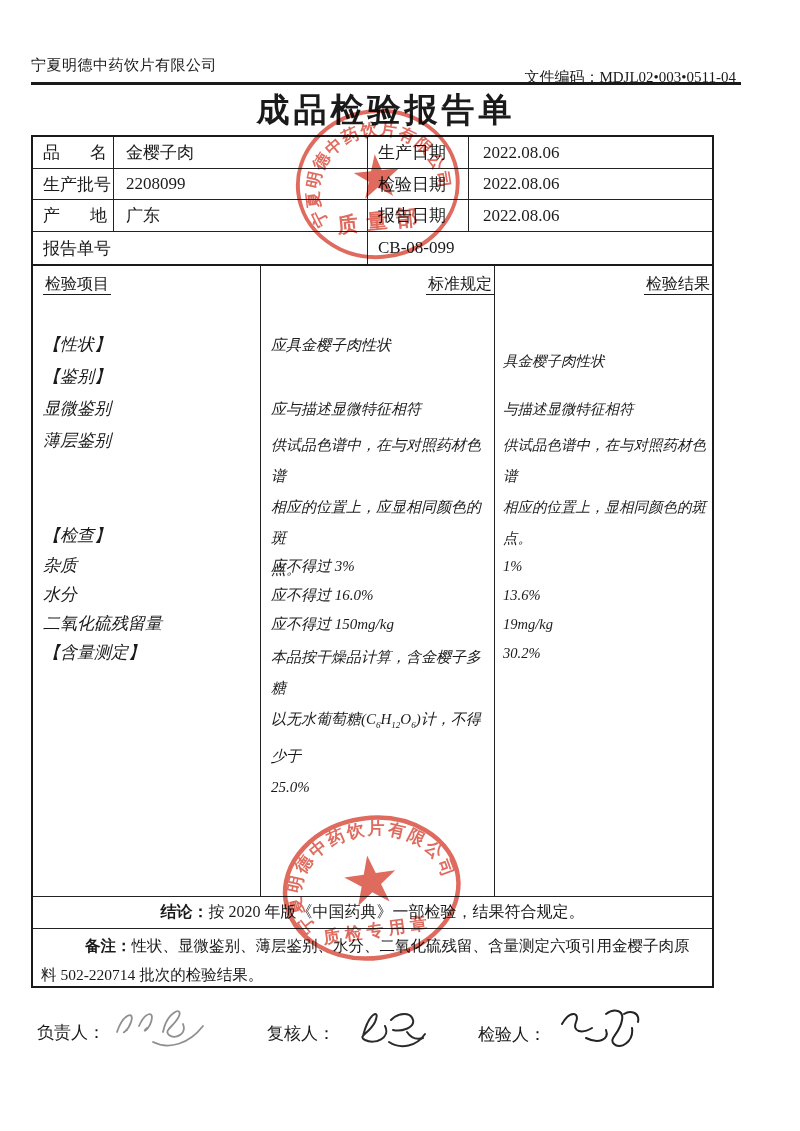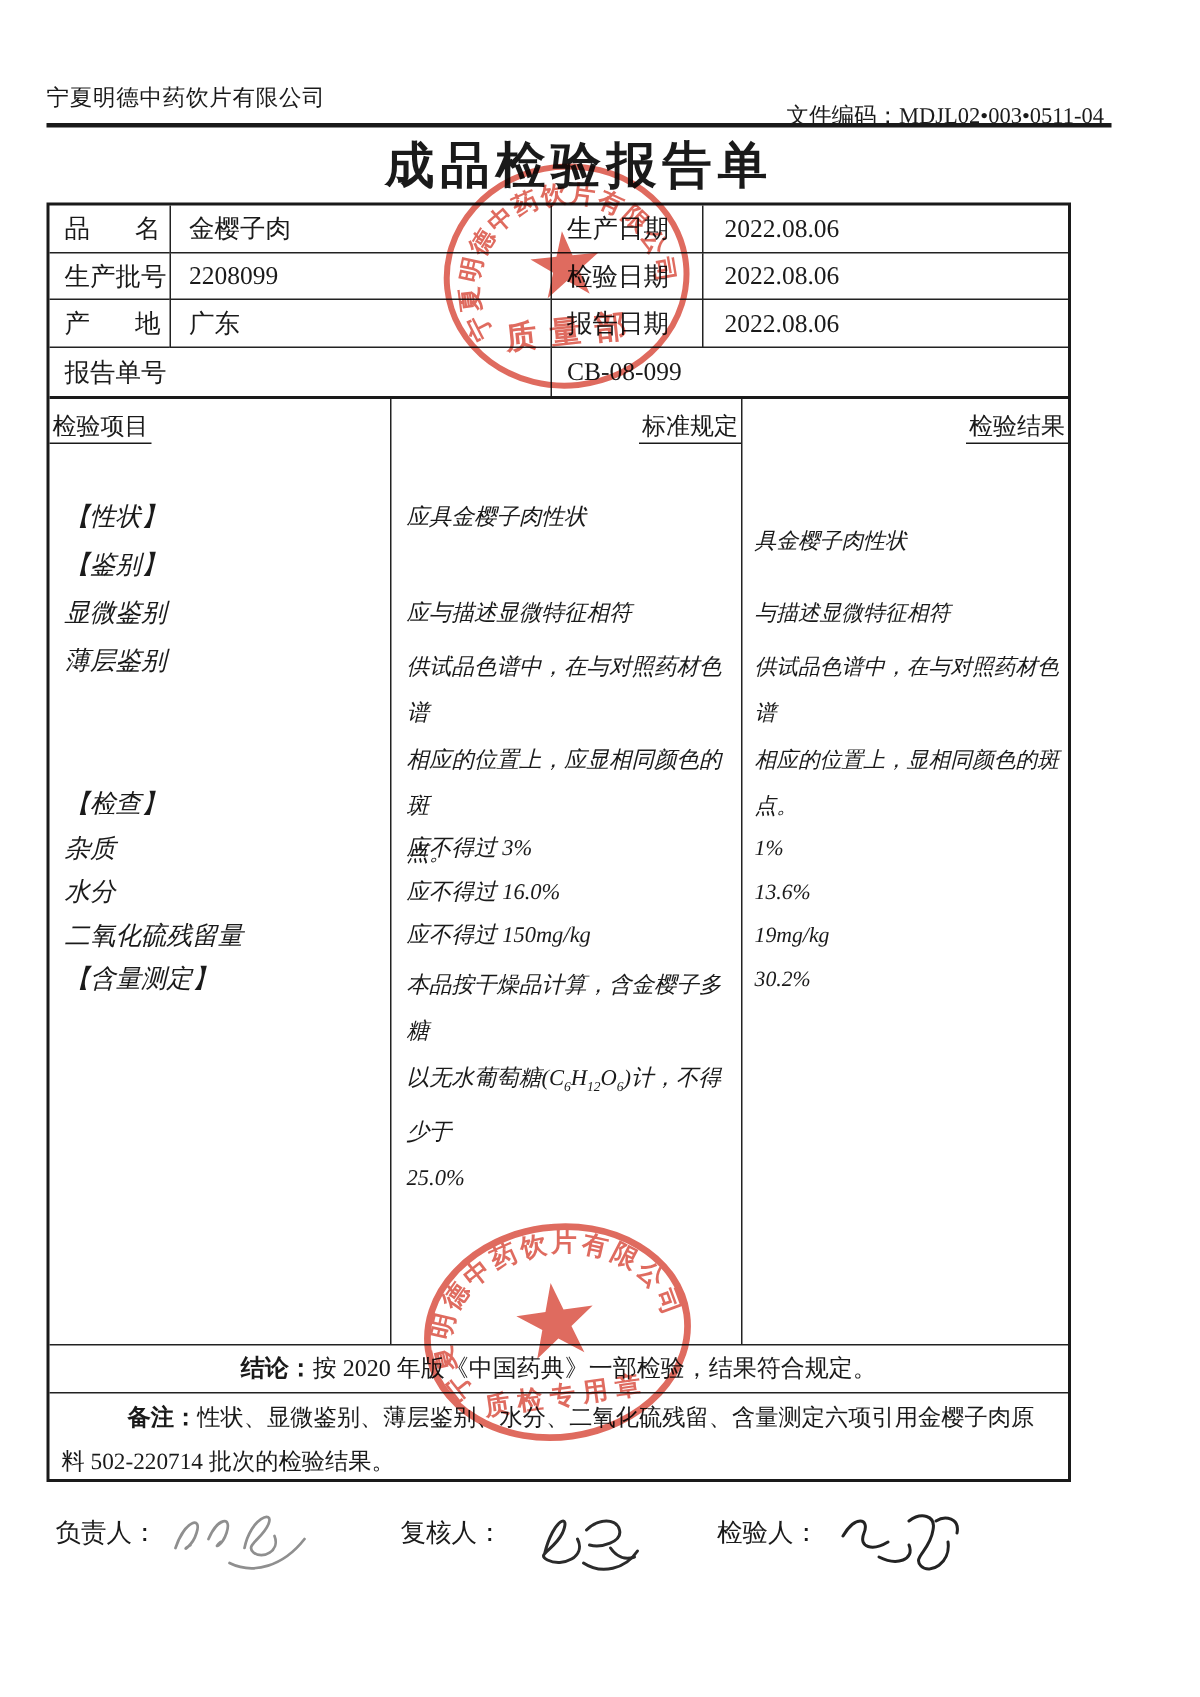--- a/index.html
+++ b/index.html
@@ -26,41 +26,41 @@
   .span2{grid-column:1/3;}
   .span34{grid-column:3/5;}
   .spread{display:inline-block;width:64px;text-align:justify;text-align-last:justify;}
   
   .main-grid{position:absolute;left:0;top:127px;width:100%;height:632px;
              border-top:2px solid #1a1a1a;box-sizing:border-box;display:grid;
              grid-template-columns:227px 234px 1fr;}
   .mcol{position:relative;box-sizing:border-box;}
   .mcol.bl{border-left:1.5px solid #222;}
   .mhead{position:absolute;top:8px;left:0;right:0;text-align:right;font-size:16px;}
-  .mhead.left{text-align:left;padding-left:0;}
+  .mhead.left{text-align:left;padding-left:10px;}
   .mhead span{border-bottom:1.5px solid #1a1a1a;padding:0 2px 2px 2px;}
   .ln{position:absolute;left:10px;right:4px;font-size:17px;line-height:22px;font-style:italic;}
   .c2 .ln{font-size:15px;}
   .c3 .ln{font-size:14.5px;left:8px;}
   .para{white-space:pre-line;line-height:31px;}
   sub{font-size:9px;}
   
   .concl-row{position:absolute;left:0;top:759px;width:100%;height:32px;
              border-top:1.5px solid #222;box-sizing:border-box;display:flex;
              align-items:center;justify-content:center;font-size:16px;}
   .concl-row .lbl{font-weight:bold;}
   .remark-row{position:absolute;left:0;top:791px;width:100%;height:62px;
               border-top:1.5px solid #222;box-sizing:border-box;
               font-size:15.5px;line-height:29px;padding:2px 8px 0 8px;}
   .remark-row .txt{white-space:pre-line;text-indent:0;margin-top:10px;}
   .remark-row p{margin:0;text-indent:44px;white-space:pre-line;}
   .remark-row .lbl{font-weight:bold;}
   
   .sigrow{position:absolute;left:0;top:1002px;width:800px;height:60px;}
-  .sig{position:absolute;display:flex;align-items:flex-start;font-size:17px;}
+  .sig{position:absolute;display:flex;align-items:center;font-size:17px;}
   .sig .slabel{padding-top:8px;}
   .sig svg{margin-left:6px;}
   
   .stamp{position:absolute;mix-blend-mode:multiply;opacity:.82;pointer-events:none;}
   .stamp-top{left:292px;top:106px;transform:rotate(-6deg);}
   .stamp-bottom{left:280px;top:812px;transform:rotate(-8deg);}
 </style>
 </head>
 <body>
 

